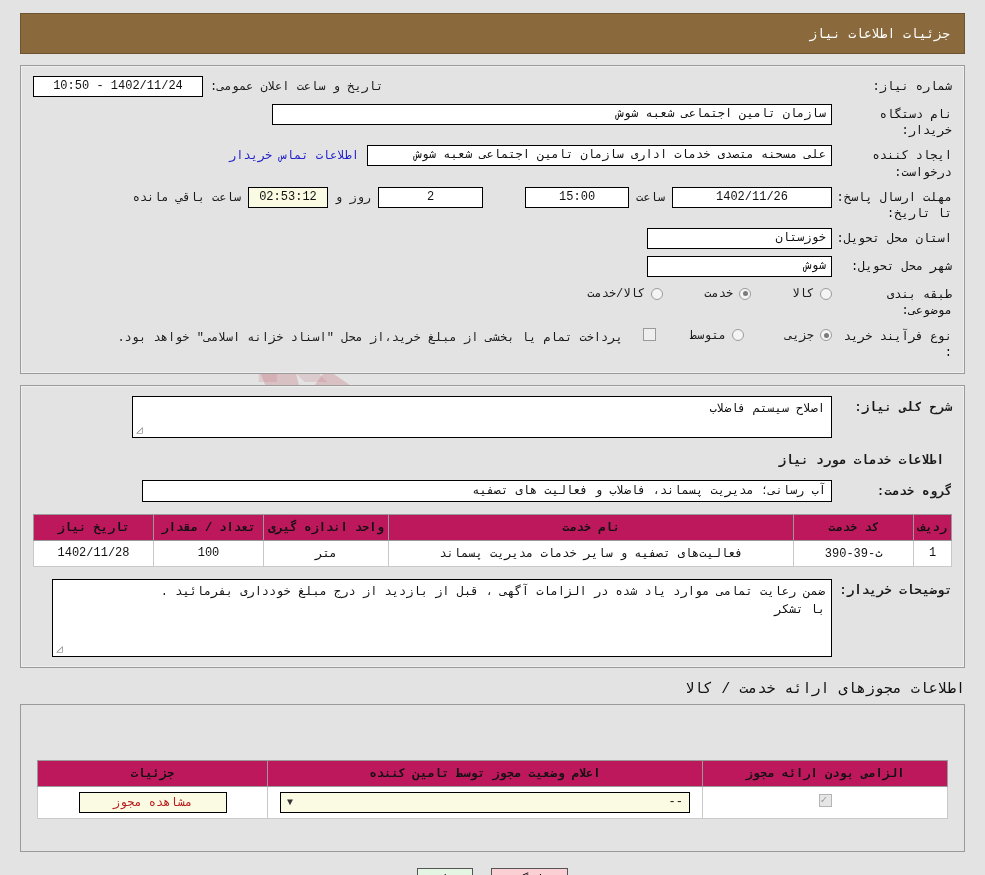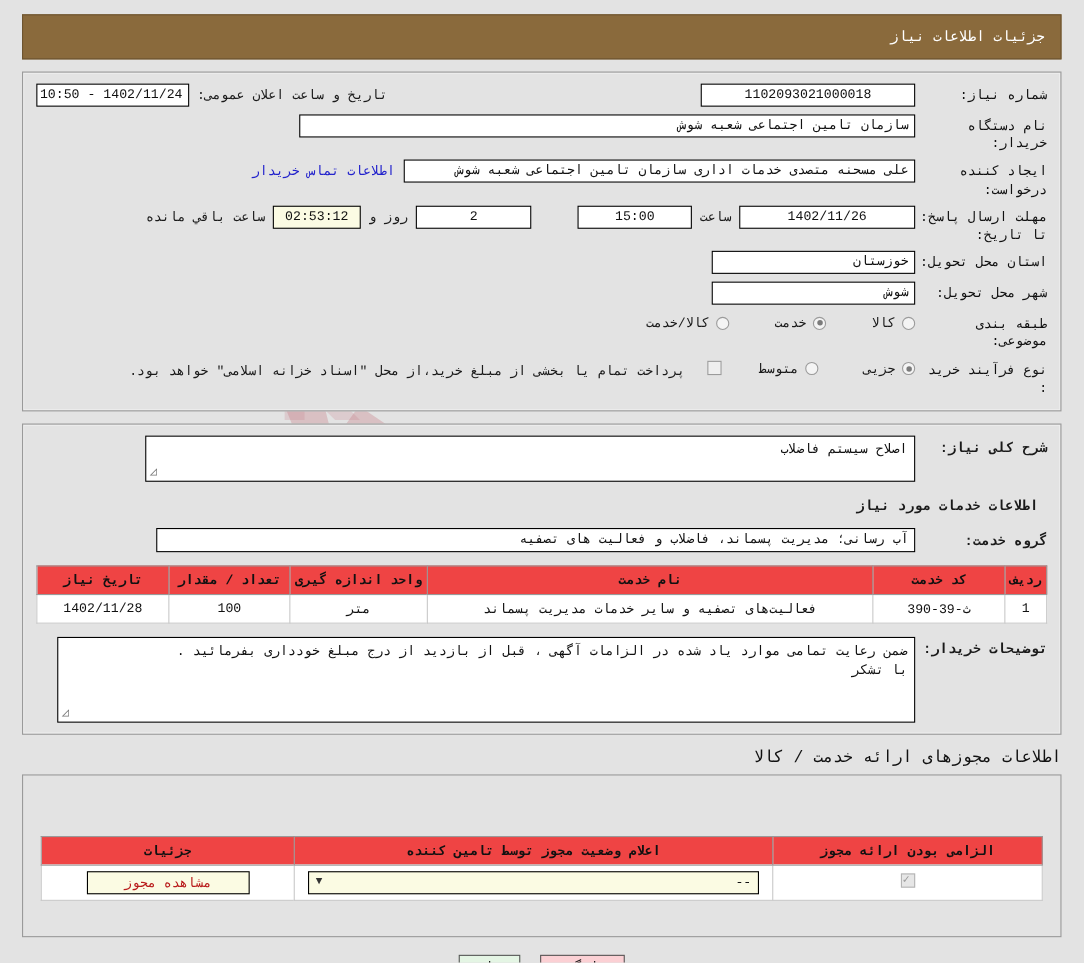--- a/index.html
+++ b/index.html
@@ -114,21 +114,21 @@
 
   .w-need   { width: 195px; }
   .w-buyer  { width: 560px; }
   .w-creator{ width: 465px; }
   .w-date   { width: 160px; }
   .w-time   { width: 104px; }
   .w-days   { width: 105px; }
   .w-timer  { width: 80px; }
   .w-prov   { width: 185px; }
   .w-city   { width: 185px; }
-  .w-announce { width: 139px; }
+  .w-announce { width: 170px; }
 
   .inline-lbl {
     padding: 3px 7px 0 7px;
     font-size: 12px;
     white-space: nowrap;
   }
   .link {
     color: #2222cc;
     text-decoration: none;
     font-size: 12px;
@@ -216,21 +216,21 @@
 
   
   table.grid {
     border-collapse: collapse;
     width: 100%;
     font-size: 12px;
     background: #fff;
     border: 1px solid #9a9a9a;
   }
   table.grid th {
-    background: #ef4444;
+    background: #be185d;
     border: 1px solid #9a9a9a;
     font-weight: bold;
     padding: 5px 4px;
     text-align: center;
     height: 26px;
     color: #111;
   }
   table.grid td {
     border: 1px solid #c9c9c9;
     padding: 5px 4px;
@@ -338,21 +338,20 @@
 
     <div class="topbar">
       <span class="title">جزئیات اطلاعات نیاز</span>
     </div>
 
     <div class="panel">
       <div class="panel-pad">
 
         <div class="frow">
           <div class="flabel">شماره نیاز:</div>
-          <div class="fbox w-need">1102093021000018</div>
           <div class="spacer-l"></div>
           <div class="inline-lbl">تاریخ و ساعت اعلان عمومی:</div>
           <div class="fbox w-announce">1402/11/24 - 10:50</div>
         </div>
 
         <div class="frow">
           <div class="flabel">نام دستگاه خریدار:</div>
           <div class="fbox rt w-buyer">سازمان تامین اجتماعی شعبه شوش</div>
         </div>
 

